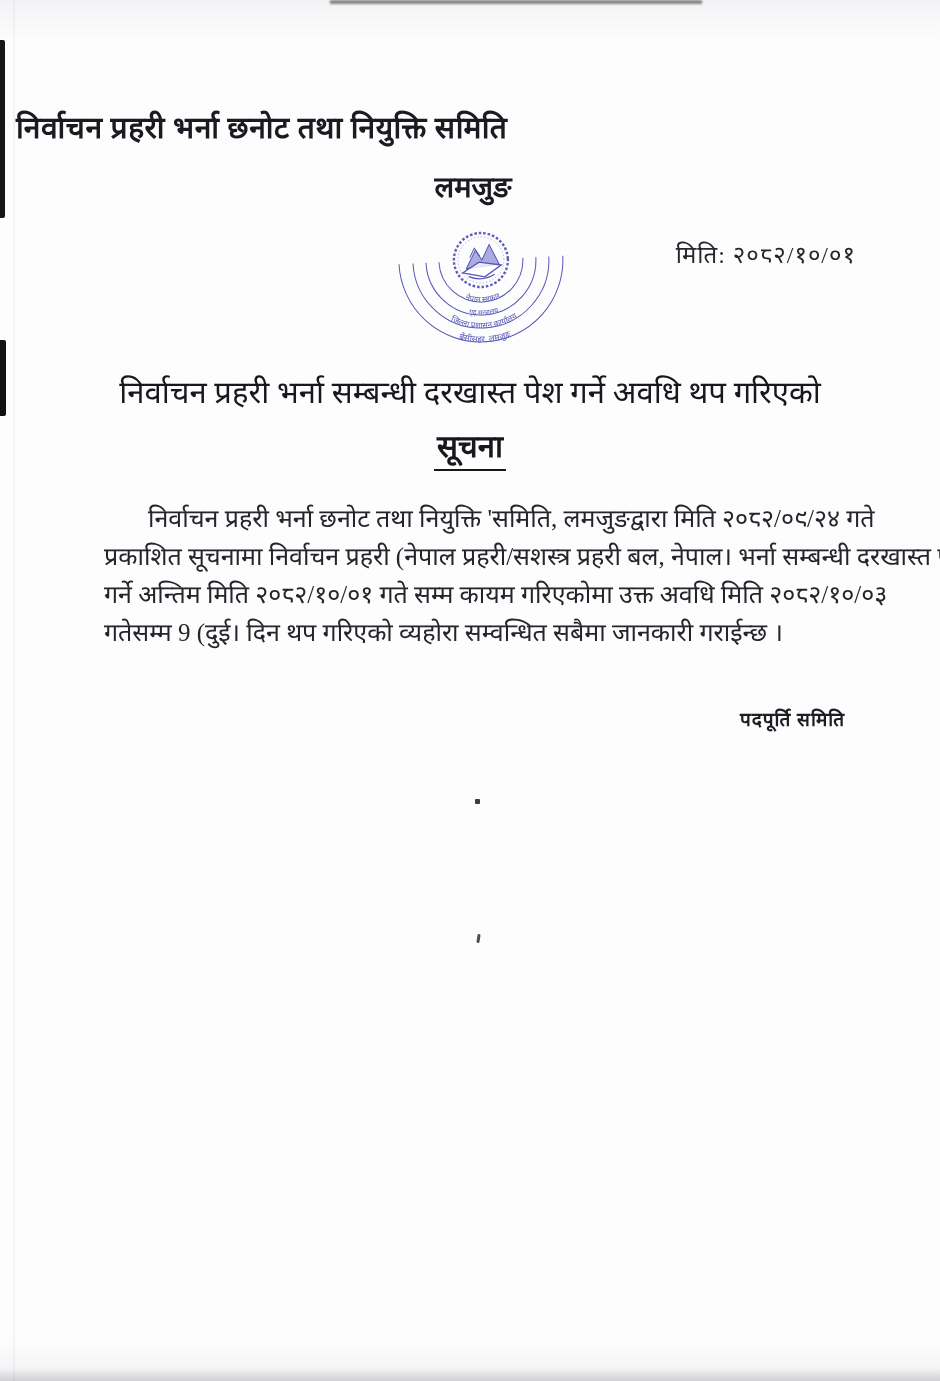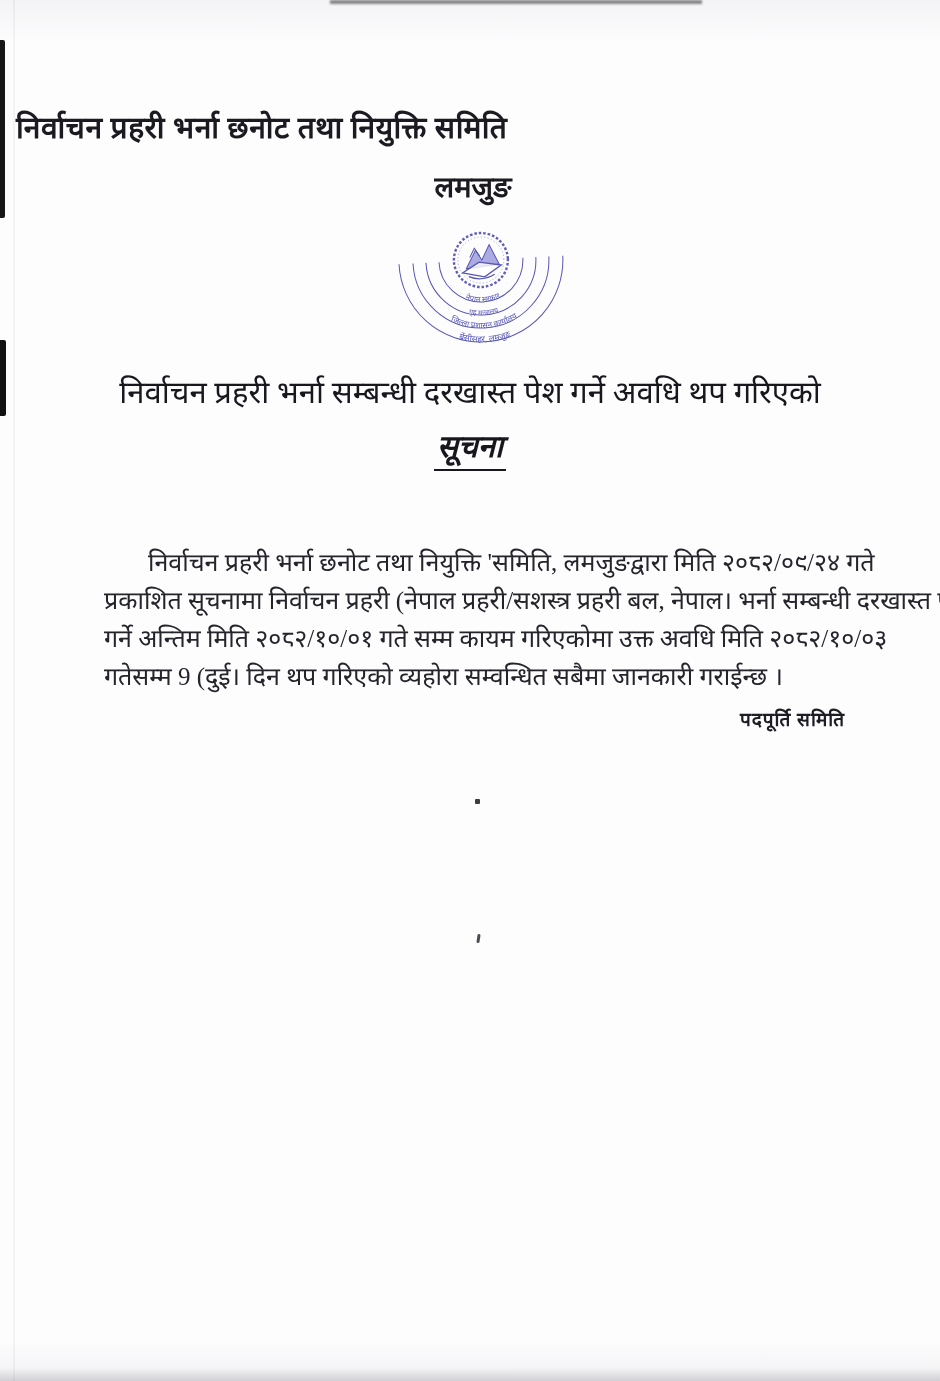--- a/index.html
+++ b/index.html
@@ -28,46 +28,47 @@
   .org-title{left:0;top:106px;width:100%;text-align:left;font-size:30px;font-weight:700;letter-spacing:.5px;color:#1a1a20;margin-left:16px;}
   .org-district{left:3px;top:166px;width:100%;text-align:center;font-size:29px;font-weight:700;color:#1a1a20;}
   .doc-date{top:237px;right:84px;font-size:24px;color:#26262e;letter-spacing:1px;}
 
   
   .stamp{left:424px;top:222px;width:118px;height:136px;overflow:visible;}
   .stamp text{font-family:"Liberation Serif","DejaVu Serif",serif;}
 
   
   .subject{left:0;top:370px;width:100%;text-align:center;font-size:31px;font-weight:400;color:#17171d;}
-  .notice-title-wrap{left:0;top:424px;width:100%;text-align:center;font-style:italic;}
+  .notice-title-wrap{left:0;top:424px;width:100%;text-align:center;}
   .notice-title{display:inline-block;font-size:31px;font-weight:700;color:#17171d;border-bottom:2.5px solid #17171d;padding:0 3px 3px 3px;}
 
   
   .body-block{left:104px;top:500px;width:752px;font-size:25px;line-height:38px;color:#24242b;}
   .body-line{text-align:justify;text-align-last:justify;white-space:nowrap;}
-  .body-line.first{margin-left:44px;margin-top:44px;}
+  .body-line.first{margin-left:44px;}
   .body-line.last{text-align:left;text-align-last:left;}
 
   .signature{top:706px;right:95px;font-size:19px;font-weight:600;color:#1d1d24;letter-spacing:1px;}
 </style>
 </head>
 <body>
 
 <div id="page">
 
   <div class="abs top-smudge"></div>
   <div class="abs edge-line"></div>
   <div class="abs edge-bar-1"></div>
   <div class="abs edge-bar-2"></div>
   <div class="abs bottom-shade"></div>
   <div class="abs speck-dot"></div>
   <div class="abs speck-comma"></div>
 
   <div class="abs org-title">निर्वाचन प्रहरी भर्ना छनोट तथा नियुक्ति समिति</div>
   <div class="abs org-district">लमजुङ</div>
+  <div class="abs doc-date">मिति: २०८२/१०/०१</div>
 
   <svg class="abs stamp" viewBox="0 0 118 136" xmlns="http://www.w3.org/2000/svg">
     <g transform="rotate(-3 57 40)" fill="none" stroke="#4444af" opacity="0.9">
 
       <circle cx="57" cy="38" r="27" stroke-width="2.4" stroke-dasharray="2.6 1.9" opacity="0.95"></circle>
       <circle cx="57" cy="38" r="23" stroke-width="0.8" stroke-dasharray="1.2 2.2" opacity="0.6"></circle>
 
       <path d="M42 46 L52 28 L58 38 L66 23 L75 43 Z" fill="#5a58c2" fill-opacity="0.55" stroke-width="1"></path>
       <path d="M38 50 L55 40 L77 44 L60 55 Z" fill="#ffffff" fill-opacity="0.8" stroke-width="1.4"></path>
       <path d="M46 35 L51 26 L56 34" stroke-width="1"></path>

